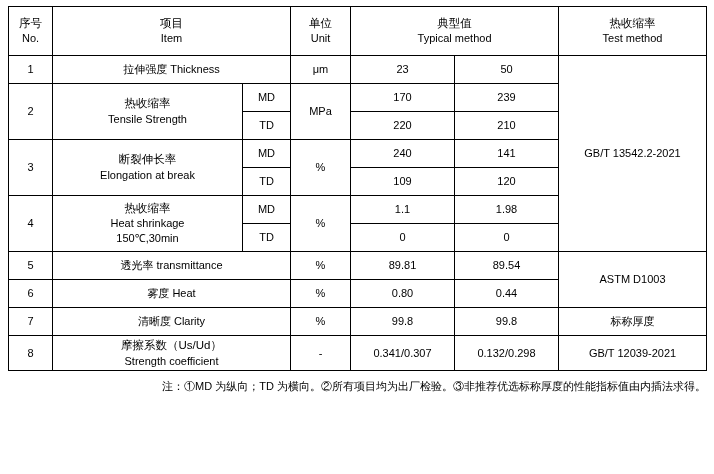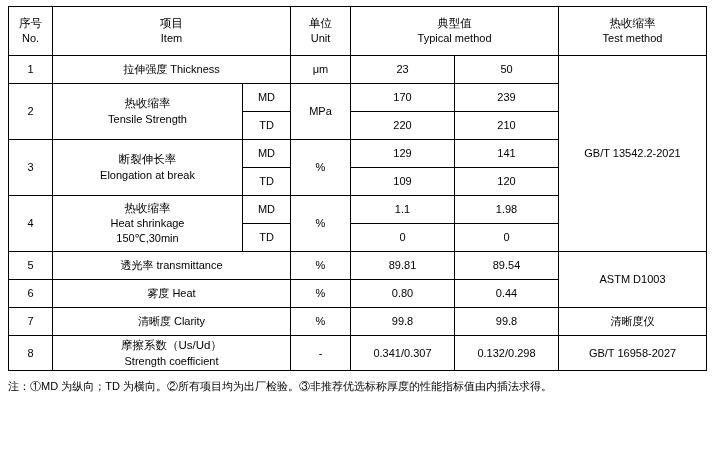--- a/index.html
+++ b/index.html
@@ -48,21 +48,21 @@
   .two-line span { display: block; }
   .rowh { height: 28px; }
   .dir {
     font-size: 11px;
   }
   .notes {
     width: 698px;
     margin: 8px auto 0 auto;
     font-size: 11px;
     line-height: 1.4;
-    text-align: left;
+    text-align: right;
   }
   .c-no      { width: 44px; }
   .c-item    { width: 190px; }
   .c-dir     { width: 48px; }
   .c-unit    { width: 60px; }
   .c-val     { width: 104px; }
   .c-method  { width: 148px; }
 </style>
 </head>
 <body>
@@ -131,21 +131,21 @@
     </tr>
 
     <tr class="rowh">
       <td rowspan="2">3</td>
       <td rowspan="2" class="two-line">
         <span class="cn">断裂伸长率</span>
         <span class="en">Elongation at break</span>
       </td>
       <td class="dir">MD</td>
       <td rowspan="2">%</td>
-      <td>129</td>
+      <td>240</td>
       <td>141</td>
     </tr>
     <tr class="rowh">
       <td class="dir">TD</td>
       <td>109</td>
       <td>120</td>
     </tr>
 
     <tr class="rowh">
       <td rowspan="2">4</td>
@@ -181,33 +181,33 @@
       <td>0.80</td>
       <td>0.44</td>
     </tr>
 
     <tr class="rowh">
       <td>7</td>
       <td colspan="2">清晰度 Clarity</td>
       <td>%</td>
       <td>99.8</td>
       <td>99.8</td>
-      <td>清晰度仪</td>
+      <td>标称厚度</td>
     </tr>
 
     <tr>
       <td>8</td>
       <td colspan="2" class="two-line">
         <span class="cn">摩擦系数（Us/Ud）</span>
         <span class="en">Strength coefficient</span>
       </td>
       <td>-</td>
       <td>0.341/0.307</td>
       <td>0.132/0.298</td>
-      <td>GB/T 16958-2027</td>
+      <td>GB/T 12039-2021</td>
     </tr>
 
   </tbody>
     </table>
 
   <div class="notes">注：①MD 为纵向；TD 为横向。②所有项目均为出厂检验。③非推荐优选标称厚度的性能指标值由内插法求得。</div>
 
 </div>
 
 </body></html>

